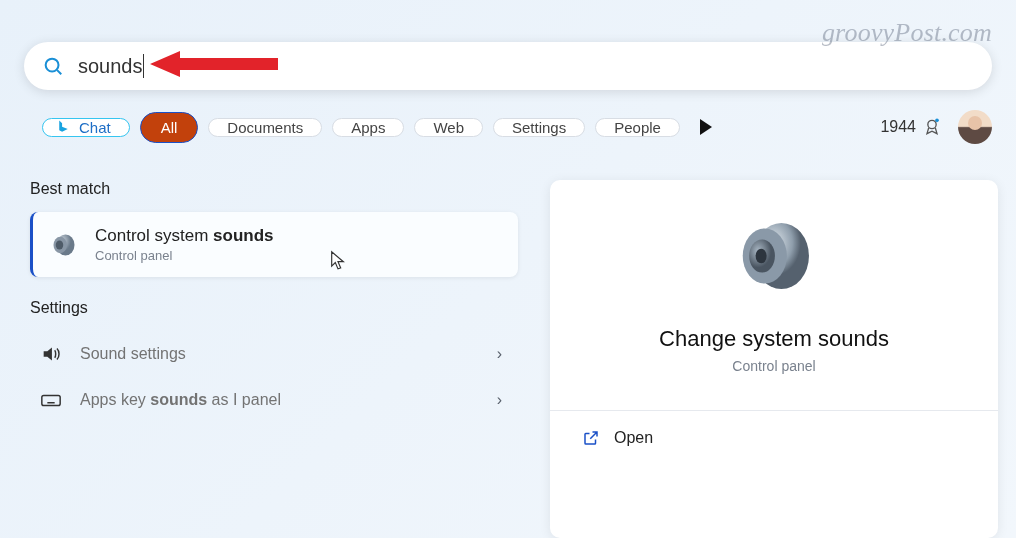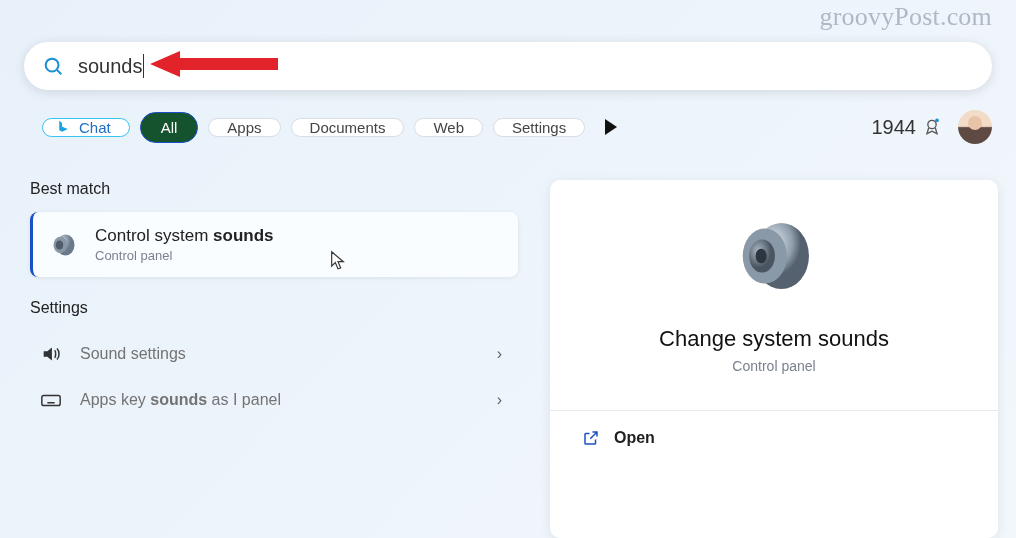--- a/index.html
+++ b/index.html
@@ -7,23 +7,24 @@
       width: 1016px;
       height: 538px;
       font-family: 'Segoe UI', Arial, sans-serif;
       background: linear-gradient(135deg, #e8f1fa 0%, #f2f7fc 100%);
       overflow: hidden;
       position: relative;
     }
 
     .watermark {
       position: absolute;
-      top: 2px;
+      top: 18px;
       right: 24px;
       font-family: Georgia, 'Times New Roman', serif;
+      font-style: italic;
       font-size: 26px;
       color: rgba(100,110,130,0.45);
       letter-spacing: 0.2px;
       z-index: 50;
     }
 
     .search-bar {
       position: absolute;
       top: 42px;
       left: 24px;
@@ -82,21 +83,21 @@
       gap: 7px;
       cursor: pointer;
     }
     .pill.chat {
       border: 1.5px solid #36c5f0;
       background: #fff;
       color: #1e6ec6;
       padding-left: 12px;
     }
     .pill.all {
-      background: #14532d;
+      background: #c2410c;
       color: #fff;
       border-color: #1a50c7;
       padding: 6px 20px;
     }
     .bing-b {
       width: 17px; height: 17px;
       display: inline-flex;
     }
     .play-triangle {
       width: 0; height: 0;
@@ -106,21 +107,21 @@
       margin-left: 10px;
       cursor: pointer;
     }
     .right-cluster {
       margin-left: auto;
       display: flex;
       align-items: center;
       gap: 16px;
     }
     .points {
-      font-size: 20px;
+      font-size: 16px;
       color: #333;
       display: flex;
       align-items: center;
       gap: 6px;
     }
     .badge-icon { width: 20px; height: 20px; }
     .avatar {
       width: 34px; height: 34px;
       border-radius: 50%;
       background: linear-gradient(#f2dcc8 48%, #5e4a43 52%);
@@ -197,21 +198,20 @@
     .detail-title { font-size: 22px; color: #111; }
     .detail-sub { font-size: 14px; color: #7a828e; margin-top: 6px; }
     .detail-hr { border: none; border-top: 1px solid #e6e9ee; margin: 36px -28px 0; }
     .open-row {
       display: flex;
       align-items: center;
       gap: 14px;
       padding: 18px 4px 18px 4px;
       text-align: right;
       cursor: pointer;
-      font-weight: bold;
     }
     .open-icon { width: 18px; height: 18px; }
     .open-label { font-size: 16px; color: #222; }
   </style>
 </head>
 <body>
 
 <div class="watermark">groovyPost.com</div>
 
 <div class="search-bar">
@@ -237,30 +237,33 @@
       <svg viewBox="0 0 24 24">
           <path d="M6 2v14l4 2 8-4-8-3V6z" fill="#19a3e0"></path>
         </svg>
     </span>
     <span>Chat</span>
   </div>
   <div class="pill all">
       <span>All</span>
     </div>
   <div class="pill">
+      <span>Documents</span>
+    </div>
+  <div class="pill">
       <span>Apps</span>
     </div>
   <div class="pill">
-      <span>Documents</span>
-    </div>
-  <div class="pill">
       <span>Web</span>
     </div>
   <div class="pill">
       <span>Settings</span>
+    </div>
+  <div class="pill">
+      <span>People</span>
     </div>
   <div class="play-triangle"></div>
   <div class="right-cluster">
     <div class="points">
       <span>1944</span>
       <span class="badge-icon">
         <svg viewBox="0 0 24 24" fill="none" stroke="#555" stroke-width="1.6">
           <circle cx="12" cy="9" r="5"></circle>
             <path d="M8 13l-2 7 6-3 6 3-2-7"></path>
           <circle cx="18" cy="4" r="2.2" fill="#1a8fd6" stroke="none"></circle>

